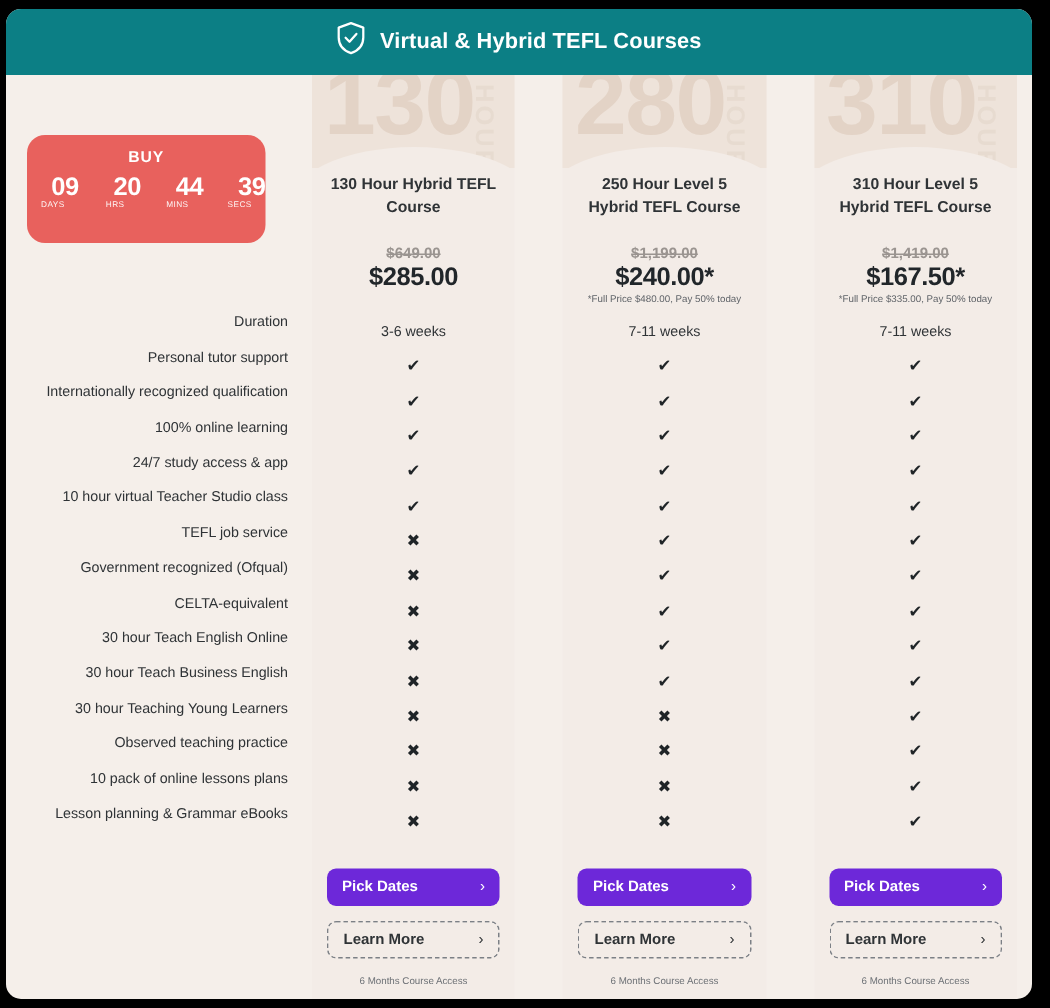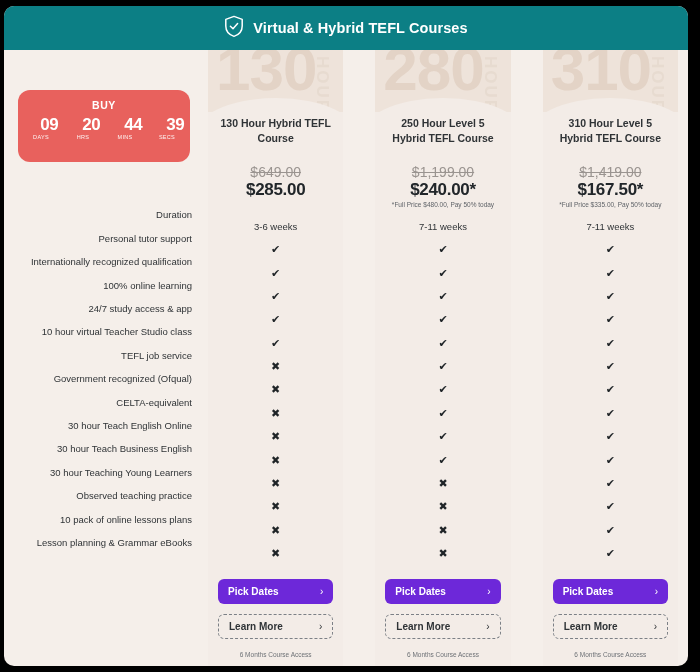--- a/index.html
+++ b/index.html
@@ -119,23 +119,24 @@
   }
   .card-title {
     font-size: 10.5px;
     font-weight: bold;
     color: #2f3336;
     line-height: 1.45;
     min-height: 31px;
   }
   .price-old {
     margin-top: 17px;
-    font-size: 14px;
+    font-size: 10px;
     color: #9a9490;
     text-decoration: line-through;
+    font-weight: bold;
   }
   .price-now {
     font-size: 17px;
     font-weight: bold;
     color: #21262a;
     line-height: 1.15;
     letter-spacing: -.3px;
   }
   .price-note {
     font-size: 6.5px;
@@ -154,21 +155,21 @@
     font-size: 9.5px;
     color: #2f3336;
   }
   .row-duration { font-weight: normal; font-size: 9.5px; }
 
   .mark { font-size: 11px; line-height: 1; color: #1f2427; }
 
   
   .timer {
     margin: 40px 0 0 4px;
-    width: 172px;
+    width: 159px;
     height: 72px;
     background: #e8615d;
     border-radius: 12px;
     color: #ffffff;
     text-align: center;
     padding-top: 9px;
   }
   .timer-label {
     font-size: 10.5px;
     font-weight: bold;

